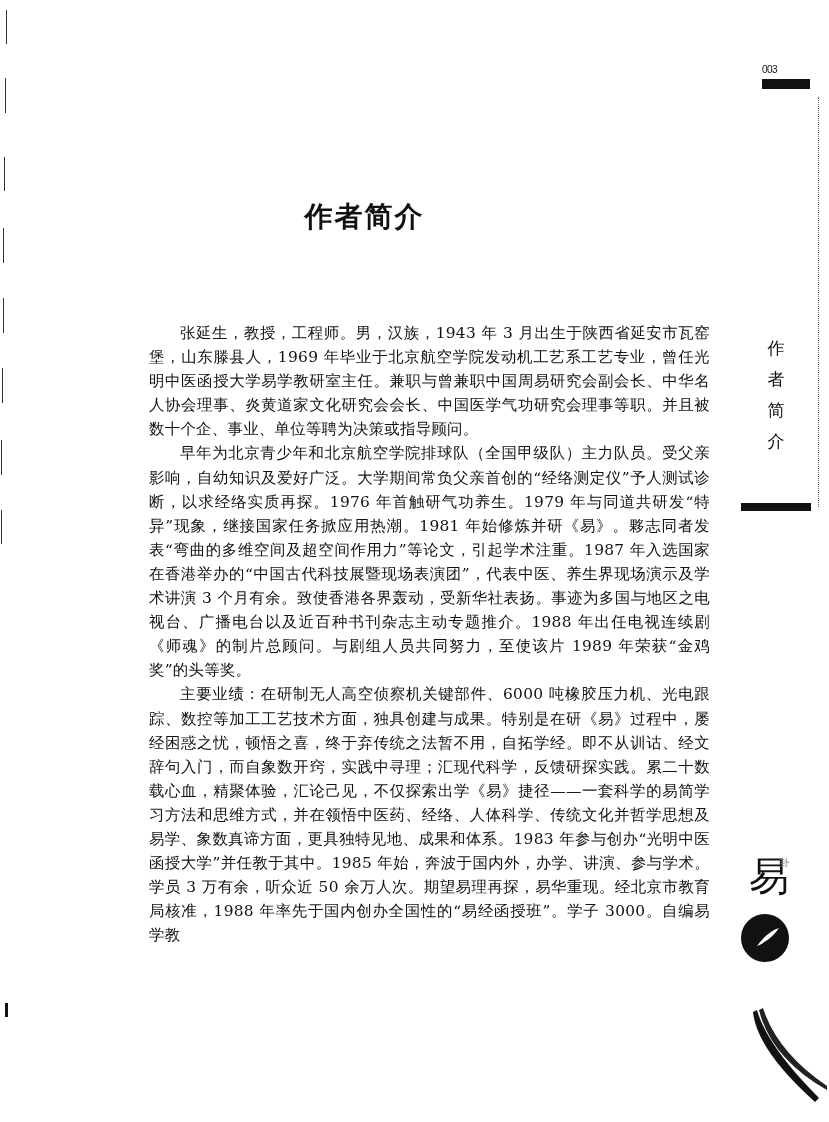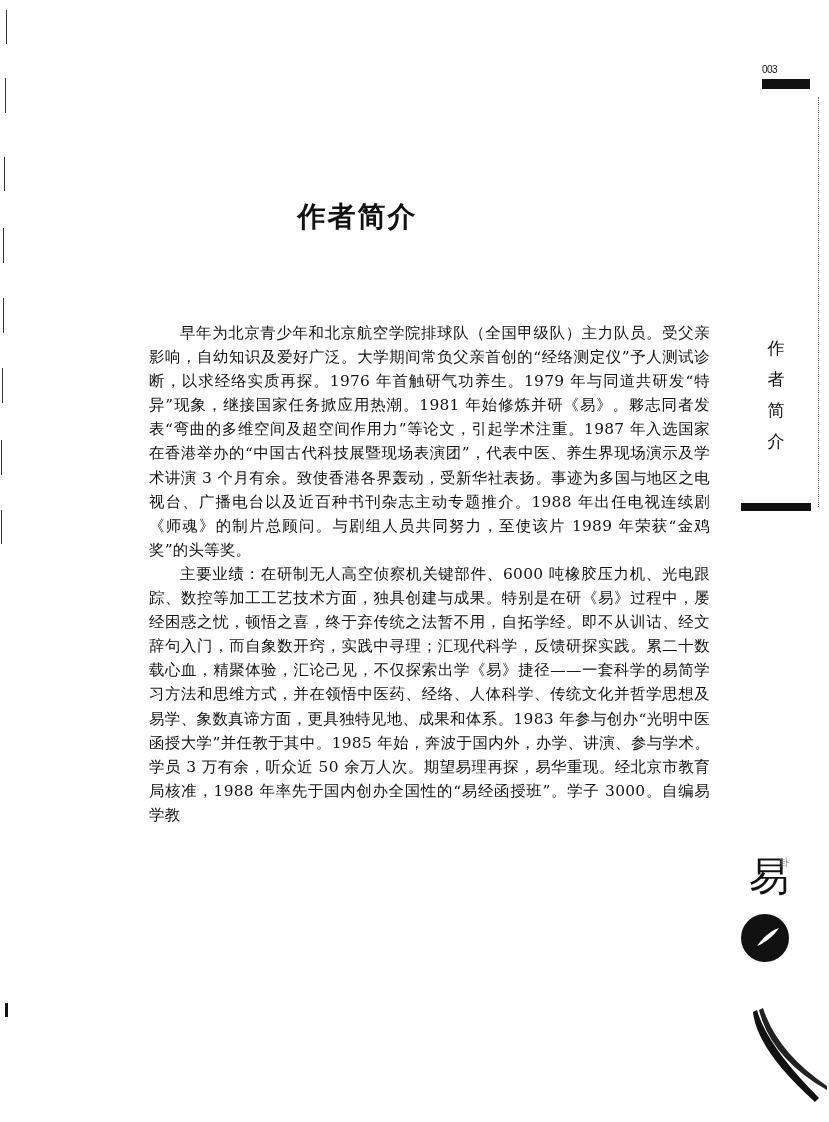--- a/index.html
+++ b/index.html
@@ -11,21 +11,21 @@
     .page-number {
       position: absolute; left: 762px; top: 64px; font-family: "Liberation Sans", sans-serif;
       font-size: 10px; letter-spacing: -0.5px; color: #111;
     }
     .tab-block { position: absolute; left: 762px; width: 48px; background: #111; }
     .dotted-rule {
       position: absolute; left: 818px; top: 97px; height: 410px;
       border-left: 1px dotted #666;
     }
     .title {
-      position: absolute; left: 0; width: 715px; top: 198px; text-align: center;
+      position: absolute; left: 7px; width: 715px; top: 198px; text-align: center;
       font-family: "DejaVu Sans", sans-serif; font-weight: bold; font-size: 28px; letter-spacing: 2px;
     }
     .body-text {
       position: absolute; left: 149px; top: 321px; width: 561px;
       font-size: 15.4px; line-height: 24.1px; text-align: justify; letter-spacing: 0.3px;
     }
     .body-text p { margin: 0; text-indent: 31px; }
     .side-title {
       position: absolute; left: 764px; top: 333px; width: 24px;
       font-family: "DejaVu Serif", serif; font-size: 17px; line-height: 31px; text-align: center;
@@ -55,20 +55,21 @@
 <div class="title">作者简介</div>
 
 <div class="side-title">
   <span>作</span>
   <span>者</span>
   <span>简</span>
   <span>介</span>
 </div>
 
 <div class="body-text">
+  <p>张延生，教授，工程师。男，汉族，1943 年 3 月出生于陕西省延安市瓦窑堡，山东滕县人，1969 年毕业于北京航空学院发动机工艺系工艺专业，曾任光明中医函授大学易学教研室主任。兼职与曾兼职中国周易研究会副会长、中华名人协会理事、炎黄道家文化研究会会长、中国医学气功研究会理事等职。并且被数十个企、事业、单位等聘为决策或指导顾问。</p>
   <p>早年为北京青少年和北京航空学院排球队（全国甲级队）主力队员。受父亲影响，自幼知识及爱好广泛。大学期间常负父亲首创的“经络测定仪”予人测试诊断，以求经络实质再探。1976 年首触研气功养生。1979 年与同道共研发“特异”现象，继接国家任务掀应用热潮。1981 年始修炼并研《易》。夥志同者发表“弯曲的多维空间及超空间作用力”等论文，引起学术注重。1987 年入选国家在香港举办的“中国古代科技展暨现场表演团”，代表中医、养生界现场演示及学术讲演 3 个月有余。致使香港各界轰动，受新华社表扬。事迹为多国与地区之电视台、广播电台以及近百种书刊杂志主动专题推介。1988 年出任电视连续剧《师魂》的制片总顾问。与剧组人员共同努力，至使该片 1989 年荣获“金鸡奖”的头等奖。</p>
   <p>主要业绩：在研制无人高空侦察机关键部件、6000 吨橡胶压力机、光电跟踪、数控等加工工艺技术方面，独具创建与成果。特别是在研《易》过程中，屡经困惑之忧，顿悟之喜，终于弃传统之法暂不用，自拓学经。即不从训诂、经文辞句入门，而自象数开窍，实践中寻理；汇现代科学，反馈研探实践。累二十数载心血，精聚体验，汇论己见，不仅探索出学《易》捷径——一套科学的易简学习方法和思维方式，并在领悟中医药、经络、人体科学、传统文化并哲学思想及易学、象数真谛方面，更具独特见地、成果和体系。1983 年参与创办“光明中医函授大学”并任教于其中。1985 年始，奔波于国内外，办学、讲演、参与学术。学员 3 万有余，听众近 50 余万人次。期望易理再探，易华重现。经北京市教育局核准，1988 年率先于国内创办全国性的“易经函授班”。学子 3000。自编易学教</p>
 </div>
 
 <svg class="deco" viewBox="0 0 94 282">
   <g>
     <text x="14" y="50" font-size="40" font-family="DejaVu Serif, serif" fill="#111">易</text>
     <text x="44" y="26" font-size="10" fill="#777">卦</text>
   </g>
   <circle cx="30" cy="98" r="24" fill="#111"></circle>

